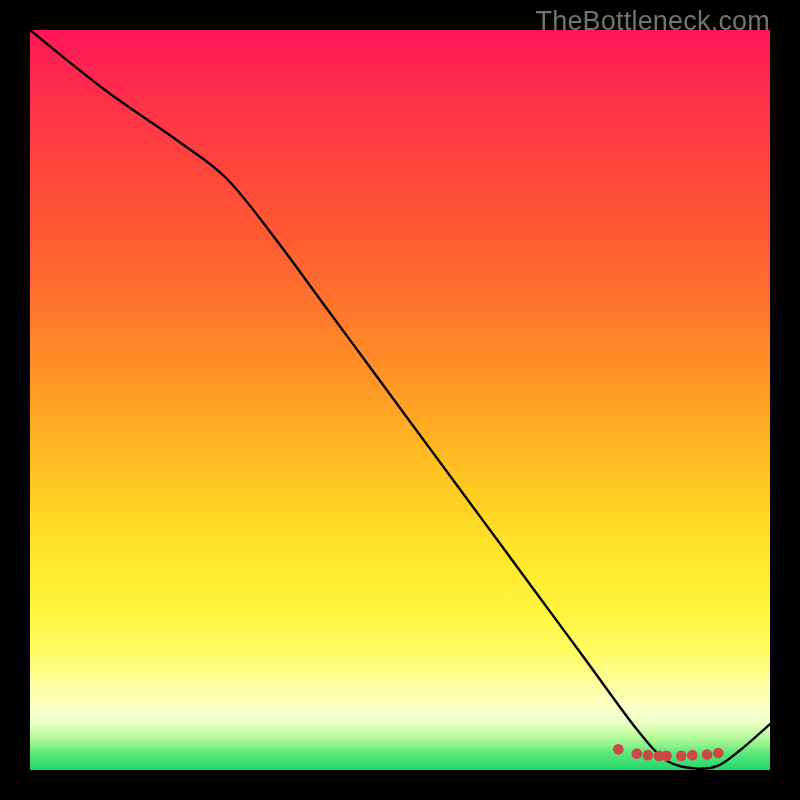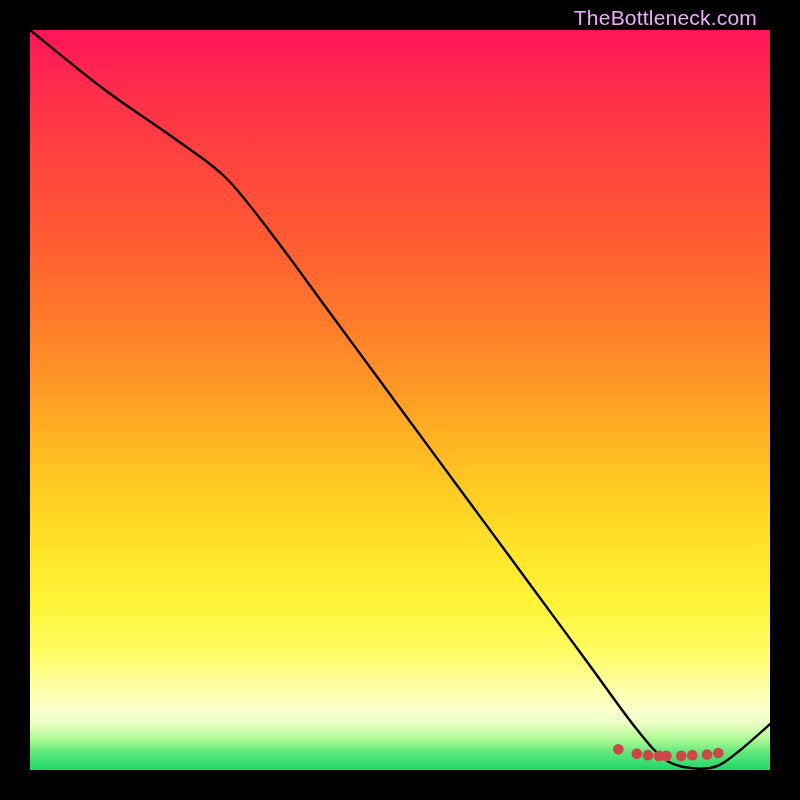--- a/index.html
+++ b/index.html
@@ -39,24 +39,24 @@
       #eaffc3 93.6%,
       #c8fca6 95.0%,
       #9cf58e 96.3%,
       #5fe87a 97.6%,
       #20d66a 100%
     );
   }
 
   .watermark {
     position: absolute;
-    right: 43px;
+    right: 30px;
     top: 6px;
-    color: #f0abfc;
-    font-size: 21px;
+    color: #737373;
+    font-size: 27px;
     font-weight: 400;
     letter-spacing: 0.2px;
   }
 
   svg.curve {
     position: absolute;
     left: 0;
     top: 0;
     width: 740px;
     height: 740px;

